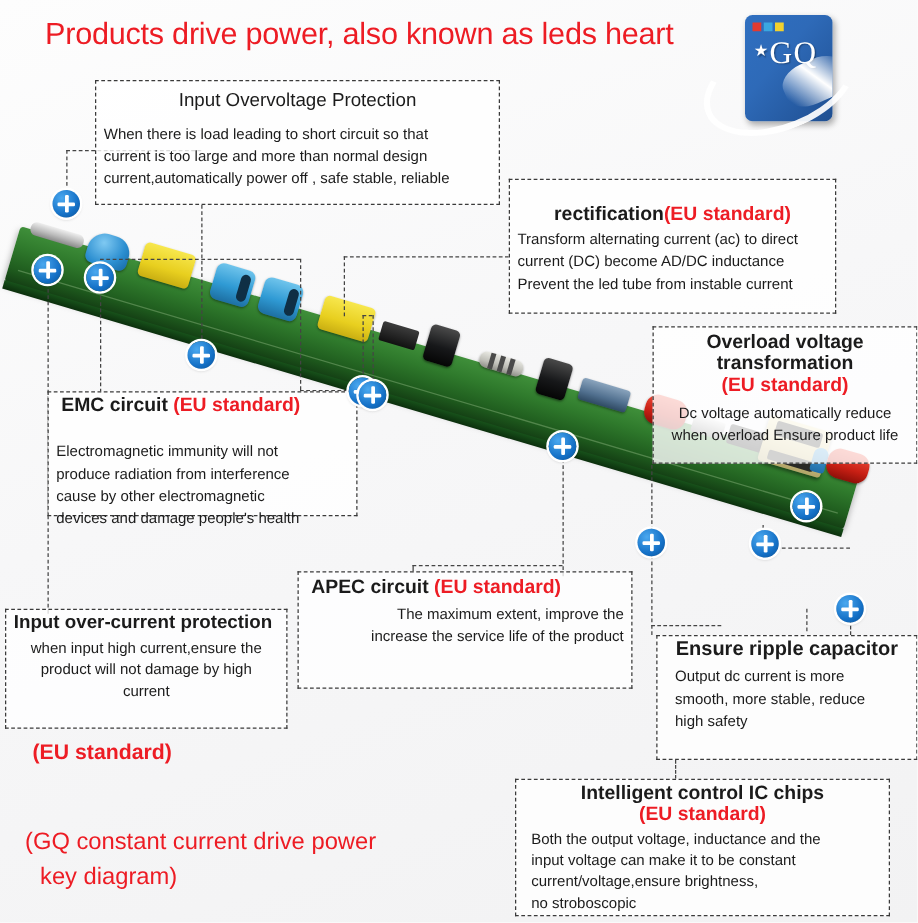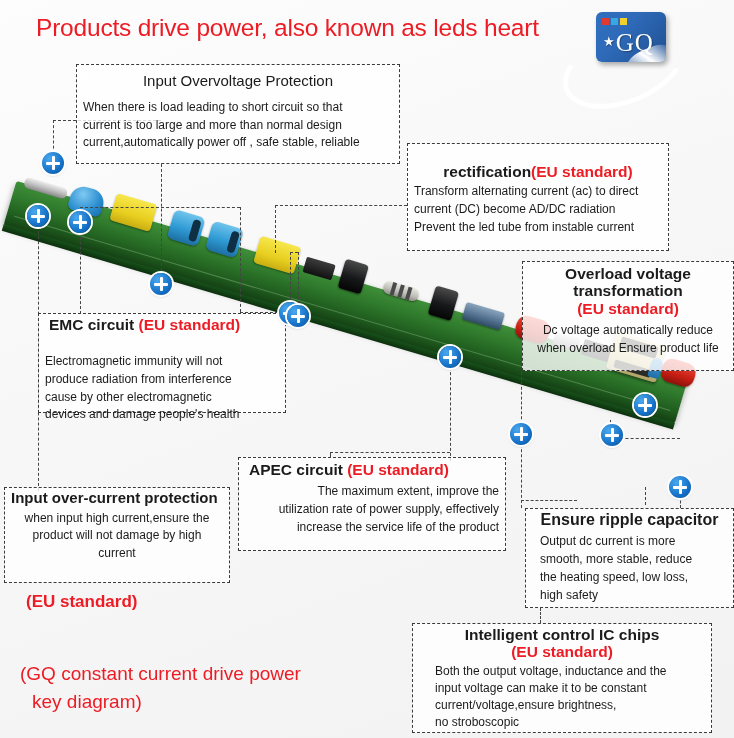--- a/index.html
+++ b/index.html
@@ -38,21 +38,21 @@
     left: 588px;
     top: 8px;
     width: 82px;
     height: 80px;
   }
   .logo-square {
     position: absolute;
     left: 8px;
     top: 4px;
     width: 70px;
-    height: 50px;
+    height: 85px;
     border-radius: 6px;
     background: linear-gradient(130deg, #2f6fc0 0%, #2e6ab8 40%, #1f4f91 100%);
     box-shadow: 2px 3px 5px rgba(0,0,0,0.32);
     overflow: hidden;
   }
   .logo-dots { position: absolute; left: 6px; top: 6px; display: flex; gap: 2px; }
   .logo-dots i { display: block; width: 7px; height: 7px; }
   .dot-r { background: #e23a30; }
   .dot-b { background: #3aa7e0; }
   .dot-y { background: #f2d12e; }
@@ -268,21 +268,21 @@
     position: absolute; left: 26px; top: 592px;
     font-size: 17px; font-weight: bold; color: #ed1c24; z-index: 6;
   }
 
   #box-ripple { left: 525px; top: 508px; width: 209px; height: 100px; padding-top: 2px; }
   #box-ripple .h2 { font-size: 16px; }
   #box-ripple .body { font-size: 12px; line-height: 1.5; margin-top: 3px; margin-left: 8px; }
 
   #box-ic { left: 412px; top: 623px; width: 300px; height: 110px; padding-top: 2px; }
   #box-ic .h2 { font-size: 15.5px; line-height: 1.1; }
-  #box-ic .body { font-size: 12px; line-height: 1.42; margin-top: 3px; margin-left: 16px; }
+  #box-ic .body { font-size: 12px; line-height: 1.42; margin-top: 3px; margin-left: 6px; }
 
   #caption {
     position: absolute; left: 20px; top: 660px;
     font-size: 19px; color: #ed1c24; line-height: 1.45; z-index: 6;
   }
 </style>
 </head>
 <body>
 
 <div id="page">
@@ -383,21 +383,21 @@
       <div>When there is load leading to short circuit so that</div>
       <div>current is too large and more than normal design</div>
       <div>current,automatically power off , safe stable, reliable</div>
     </div>
   </div>
 
   <div class="box" id="box-rect">
     <div class="h2"><span>rectification</span><span class="eu">(EU standard)</span></div>
     <div class="body">
       <div>Transform alternating current (ac) to direct</div>
-      <div>current (DC) become AD/DC radiation</div>
+      <div>current (DC) become AD/DC inductance</div>
       <div>Prevent the led tube from instable current</div>
     </div>
   </div>
 
   <div class="box" id="box-overload">
     <div class="h2">
       <div>Overload voltage</div>
       <div>transformation</div>
       <div class="eu">(EU standard)</div>
     </div>
@@ -414,41 +414,39 @@
       <div>produce radiation from interference</div>
       <div>cause by other electromagnetic</div>
       <div>devices and damage people's health</div>
     </div>
   </div>
 
   <div class="box" id="box-apec">
     <div class="h2"><span>APEC circuit </span><span class="eu">(EU standard)</span></div>
     <div class="body">
       <div>The maximum extent, improve the</div>
-      <div> utilization rate of power supply, effectively</div>
       <div>increase the service life of the product</div>
     </div>
   </div>
 
   <div class="box" id="box-inputoc">
     <div class="h2">Input over-current protection</div>
     <div class="body">
       <div>when input high current,ensure the</div>
       <div> product will not damage by high</div>
       <div style="text-align:center">current</div>
     </div>
   </div>
   <div id="eu-inputoc">(EU standard)</div>
 
   <div class="box" id="box-ripple">
     <div class="h2">Ensure ripple capacitor</div>
     <div class="body">
       <div>Output dc current is more</div>
       <div>smooth, more stable, reduce</div>
-      <div>the heating speed, low loss,</div>
       <div>high safety</div>
     </div>
   </div>
 
   <div class="box" id="box-ic">
     <div class="h2">
       <div>Intelligent control IC chips</div>
       <div class="eu">(EU standard)</div>
     </div>
     <div class="body">

